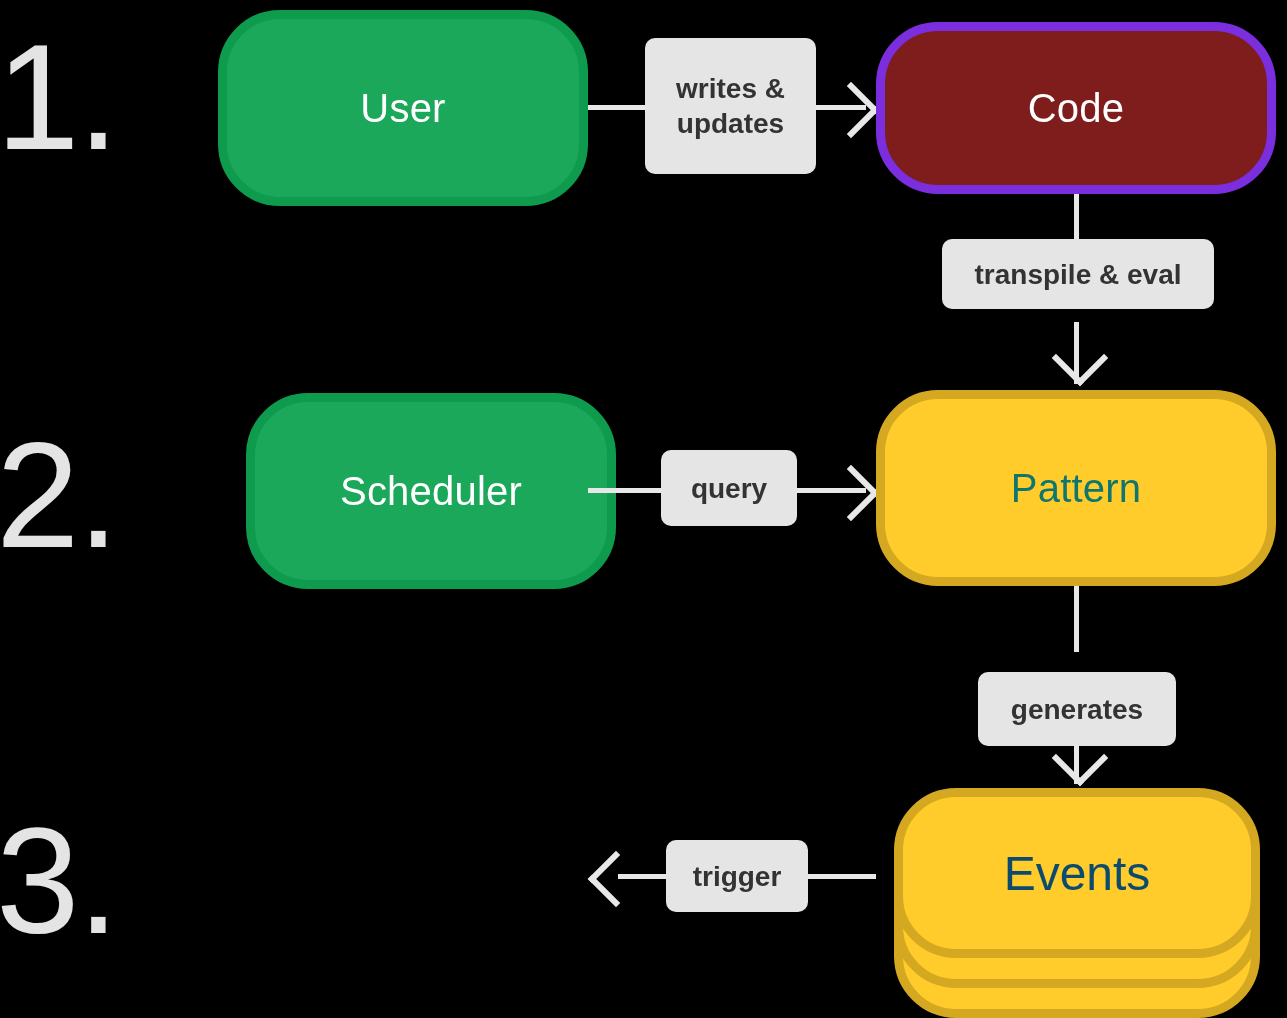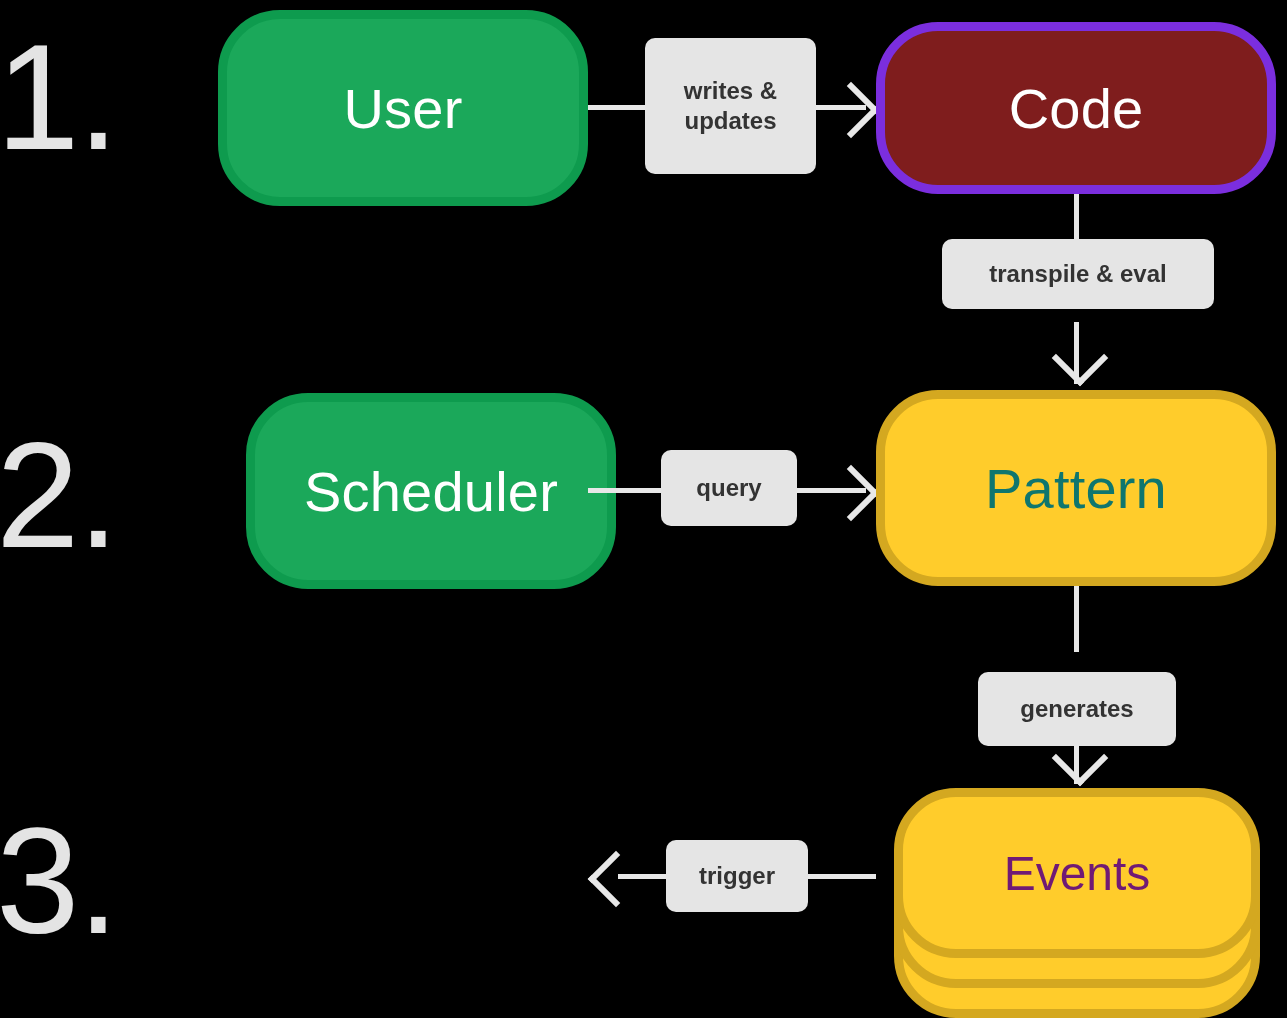--- a/index.html
+++ b/index.html
@@ -35,21 +35,21 @@
 
   
   .node {
     position: absolute;
     box-sizing: border-box;
     display: flex;
     align-items: center;
     justify-content: center;
     border-radius: 62px;
     border-style: solid;
-    font-size: 56px;
+    font-size: 40px;
     font-weight: 400;
     letter-spacing: 0.2px;
     text-align: center;
   }
   .node-green {
     background: #1BA85A;
     border-color: #0E9B4E;
     border-width: 9px;
     color: #FFFFFF;
   }
@@ -82,21 +82,21 @@
     position: absolute;
     left: 0;
     top: 0;
     box-sizing: border-box;
     border-radius: 62px;
     background: #FFCC2B;
     border: 9px solid #D4A820;
     display: flex;
     align-items: center;
     justify-content: center;
-    color: #701a75;
+    color: #0c4a6e;
     font-size: 48px;
   }
 
   
   .edge-line {
     position: absolute;
     background: #E8E8E8;
   }
   .edge-h { height: 5px; }
   .edge-v { width: 5px; }
@@ -115,21 +115,21 @@
   
   .edge-label {
     position: absolute;
     box-sizing: border-box;
     background: #E5E5E5;
     color: #333333;
     border-radius: 10px;
     display: flex;
     align-items: center;
     justify-content: center;
-    font-size: 24px;
+    font-size: 28px;
     font-weight: 700;
     line-height: 1.25;
     text-align: center;
     padding: 6px 14px;
     white-space: pre-line;
   }
 </style>
 </head>
 <body>
 

